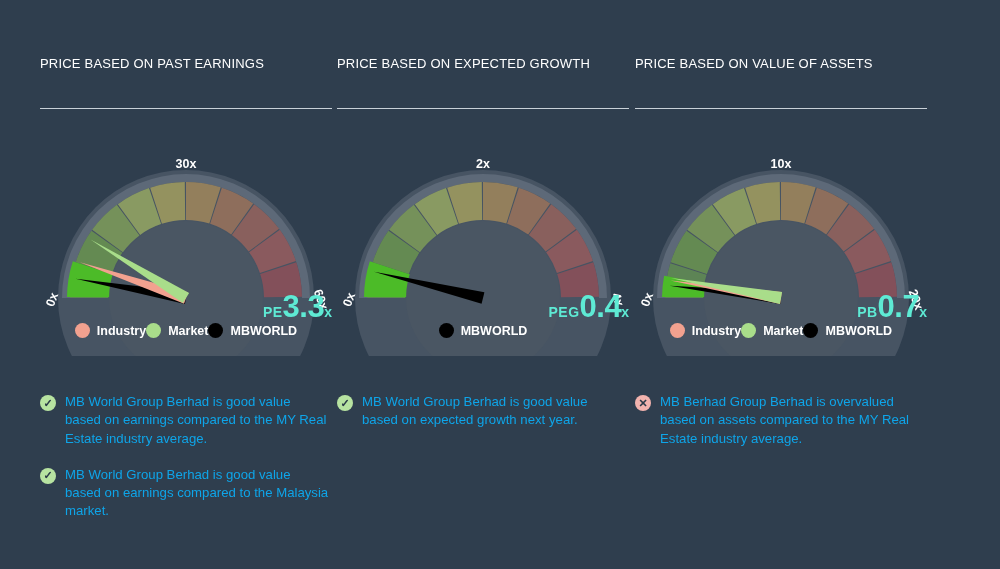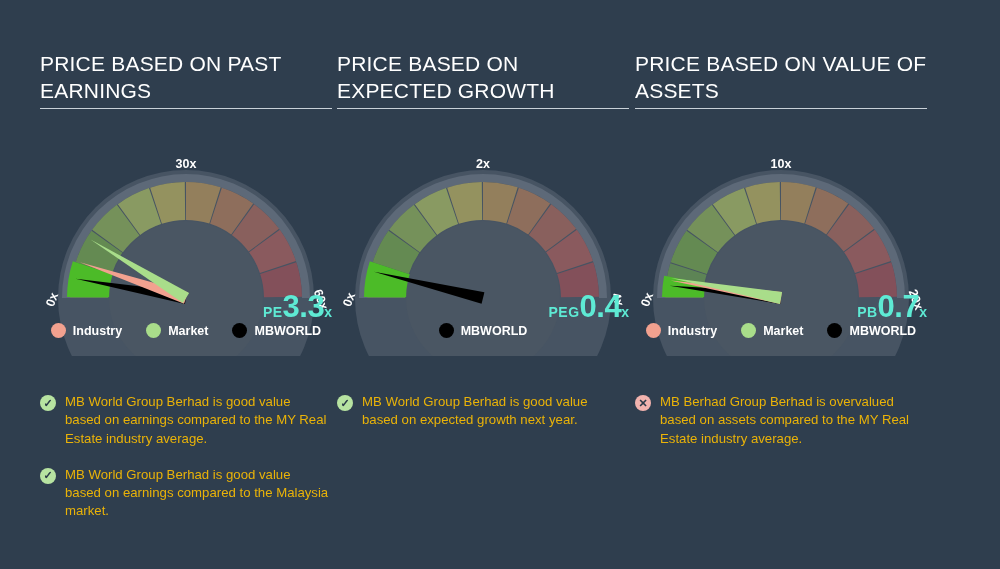--- a/index.html
+++ b/index.html
@@ -16,21 +16,21 @@
     position:absolute;
     top:50px;
     width:292px;
   }
   .col-1{left:40px;}
   .col-2{left:337px;}
   .col-3{left:635px;}
 
   .col-title{
     color:#ffffff;
-    font-size:21px;
+    font-size:13px;
     letter-spacing:.2px;
     line-height:27px;
     font-weight:400;
     text-transform:uppercase;
     min-height:54px;
     margin:0;
     padding:0 0 4px 0;
   }
   .col-rule{
     border-bottom:1px solid #c9d1d8;
@@ -60,21 +60,20 @@
   .gv-num{font-size:31px;letter-spacing:-0.5px;}
   .gv-x{font-size:14px;}
 
   .legend{
     position:absolute;
     left:0;right:0;
     top:182px;
     display:flex;
     justify-content:center;
     align-items:center;
-    gap:24px;
   }
   .legend.single{gap:0;}
   .legend-item{display:flex;align-items:center;gap:7px;}
   .legend-dot{
     width:15px;height:15px;border-radius:50%;
     display:inline-block;flex:none;
   }
   .legend-label{color:#ffffff;font-size:12.5px;}
 
   
@@ -95,21 +94,21 @@
   }
   .st-icon{
     width:16px;height:16px;border-radius:50%;
     flex:none;margin-top:2px;
     display:flex;align-items:center;justify-content:center;
     font-size:11px;line-height:1;color:#2b3a48;font-weight:bold;
   }
   .st-icon.good{background:#b7e3a1;}
   .st-icon.bad{background:#f2b3ae;}
   .st-text{
-    color:#eab308;
+    color:#0ea5e9;
     font-size:13.2px;
     line-height:18.3px;
   }
 </style>
 </head>
 <body>
 
 <div class="board">
 
   <div class="col col-1">

